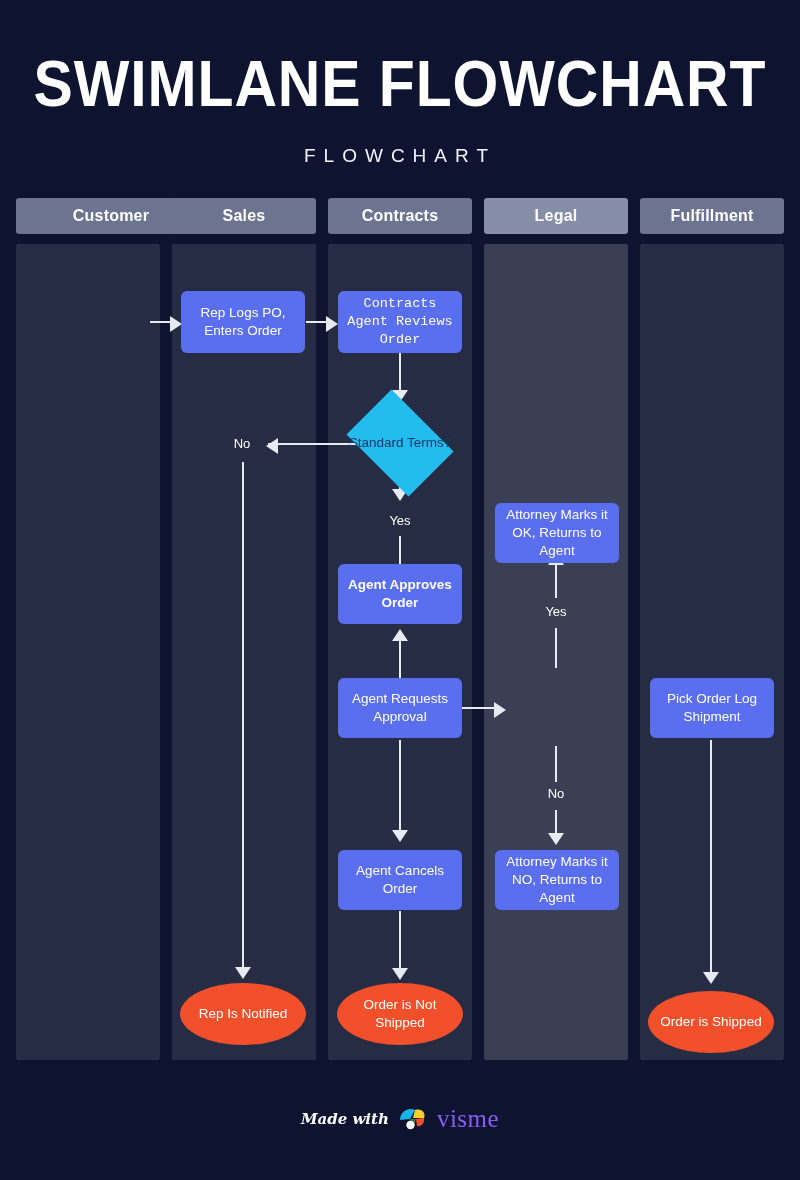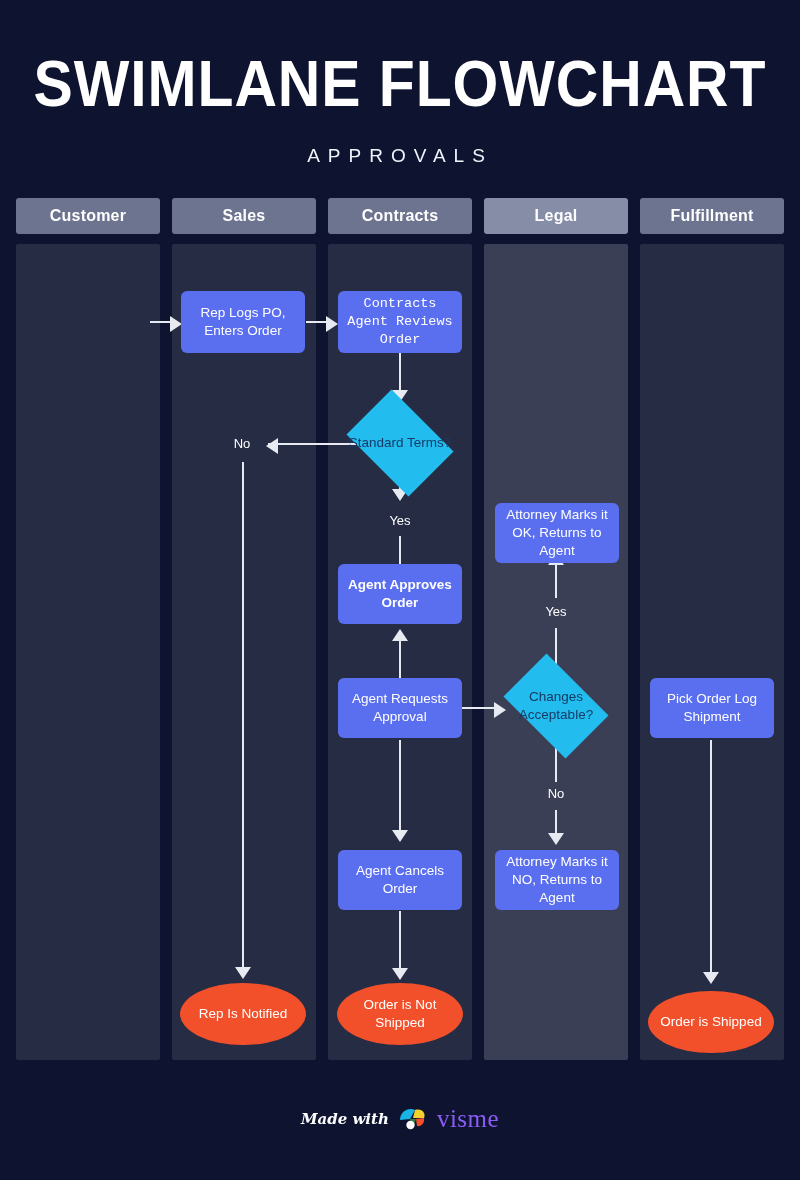--- a/index.html
+++ b/index.html
@@ -116,23 +116,23 @@
     color:#8b5cf6;font-size:25px;letter-spacing:.5px;
     font-family:Liberation Serif, serif;
   }
 </style>
 </head>
 <body>
 
 <div class="page">
 
   <div class="title">SWIMLANE FLOWCHART</div>
-  <div class="subtitle">APPROVALS</div>
-
-  <div class="lane-head" style="left:16px;top:198px;width:144px;">Customer</div>
+  <div class="subtitle">FLOWCHART</div>
+
+  <div class="lane-head" style="left:16px;top:198px;width:144px;padding-left:23px;">Customer</div>
   <div class="lane-head" style="left:172px;top:198px;width:144px;">Sales</div>
   <div class="lane-head" style="left:328px;top:198px;width:144px;">Contracts</div>
   <div class="lane-head light" style="left:484px;top:198px;width:144px;">Legal</div>
   <div class="lane-head" style="left:640px;top:198px;width:144px;">Fulfillment</div>
 
   <div class="lane-body" style="left:16px;width:144px;"></div>
   <div class="lane-body" style="left:172px;width:144px;"></div>
   <div class="lane-body" style="left:328px;width:144px;"></div>
   <div class="lane-body light" style="left:484px;width:144px;"></div>
   <div class="lane-body" style="left:640px;width:144px;"></div>
@@ -194,24 +194,20 @@
   </div>
 
   <div class="node rect" style="left:338px;top:564px;width:124px;height:60px;font-weight:bold;">Agent Approves Order</div>
 
   <div class="node rect" style="left:338px;top:678px;width:124px;height:60px;">Agent Requests Approval</div>
 
   <div class="node rect" style="left:338px;top:850px;width:124px;height:60px;">Agent Cancels Order</div>
 
   <div class="node rect" style="left:495px;top:503px;width:124px;height:60px;">Attorney Marks it OK, Returns to Agent</div>
 
-  <div class="node diamond" style="left:494px;top:663px;width:124px;height:86px;">
-    <div class="dshape"></div>
-    <div class="dlabel">Changes Acceptable?</div>
-  </div>
 
   <div class="node rect" style="left:495px;top:850px;width:124px;height:60px;">Attorney Marks it NO, Returns to Agent</div>
 
   <div class="node rect" style="left:650px;top:678px;width:124px;height:60px;">Pick Order Log Shipment</div>
 
   <div class="node ellipse" style="left:180px;top:983px;width:126px;height:62px;">Rep Is Notified</div>
 
   <div class="node ellipse" style="left:337px;top:983px;width:126px;height:62px;">Order is Not Shipped</div>
 
   <div class="node ellipse" style="left:648px;top:991px;width:126px;height:62px;">Order is Shipped</div>

